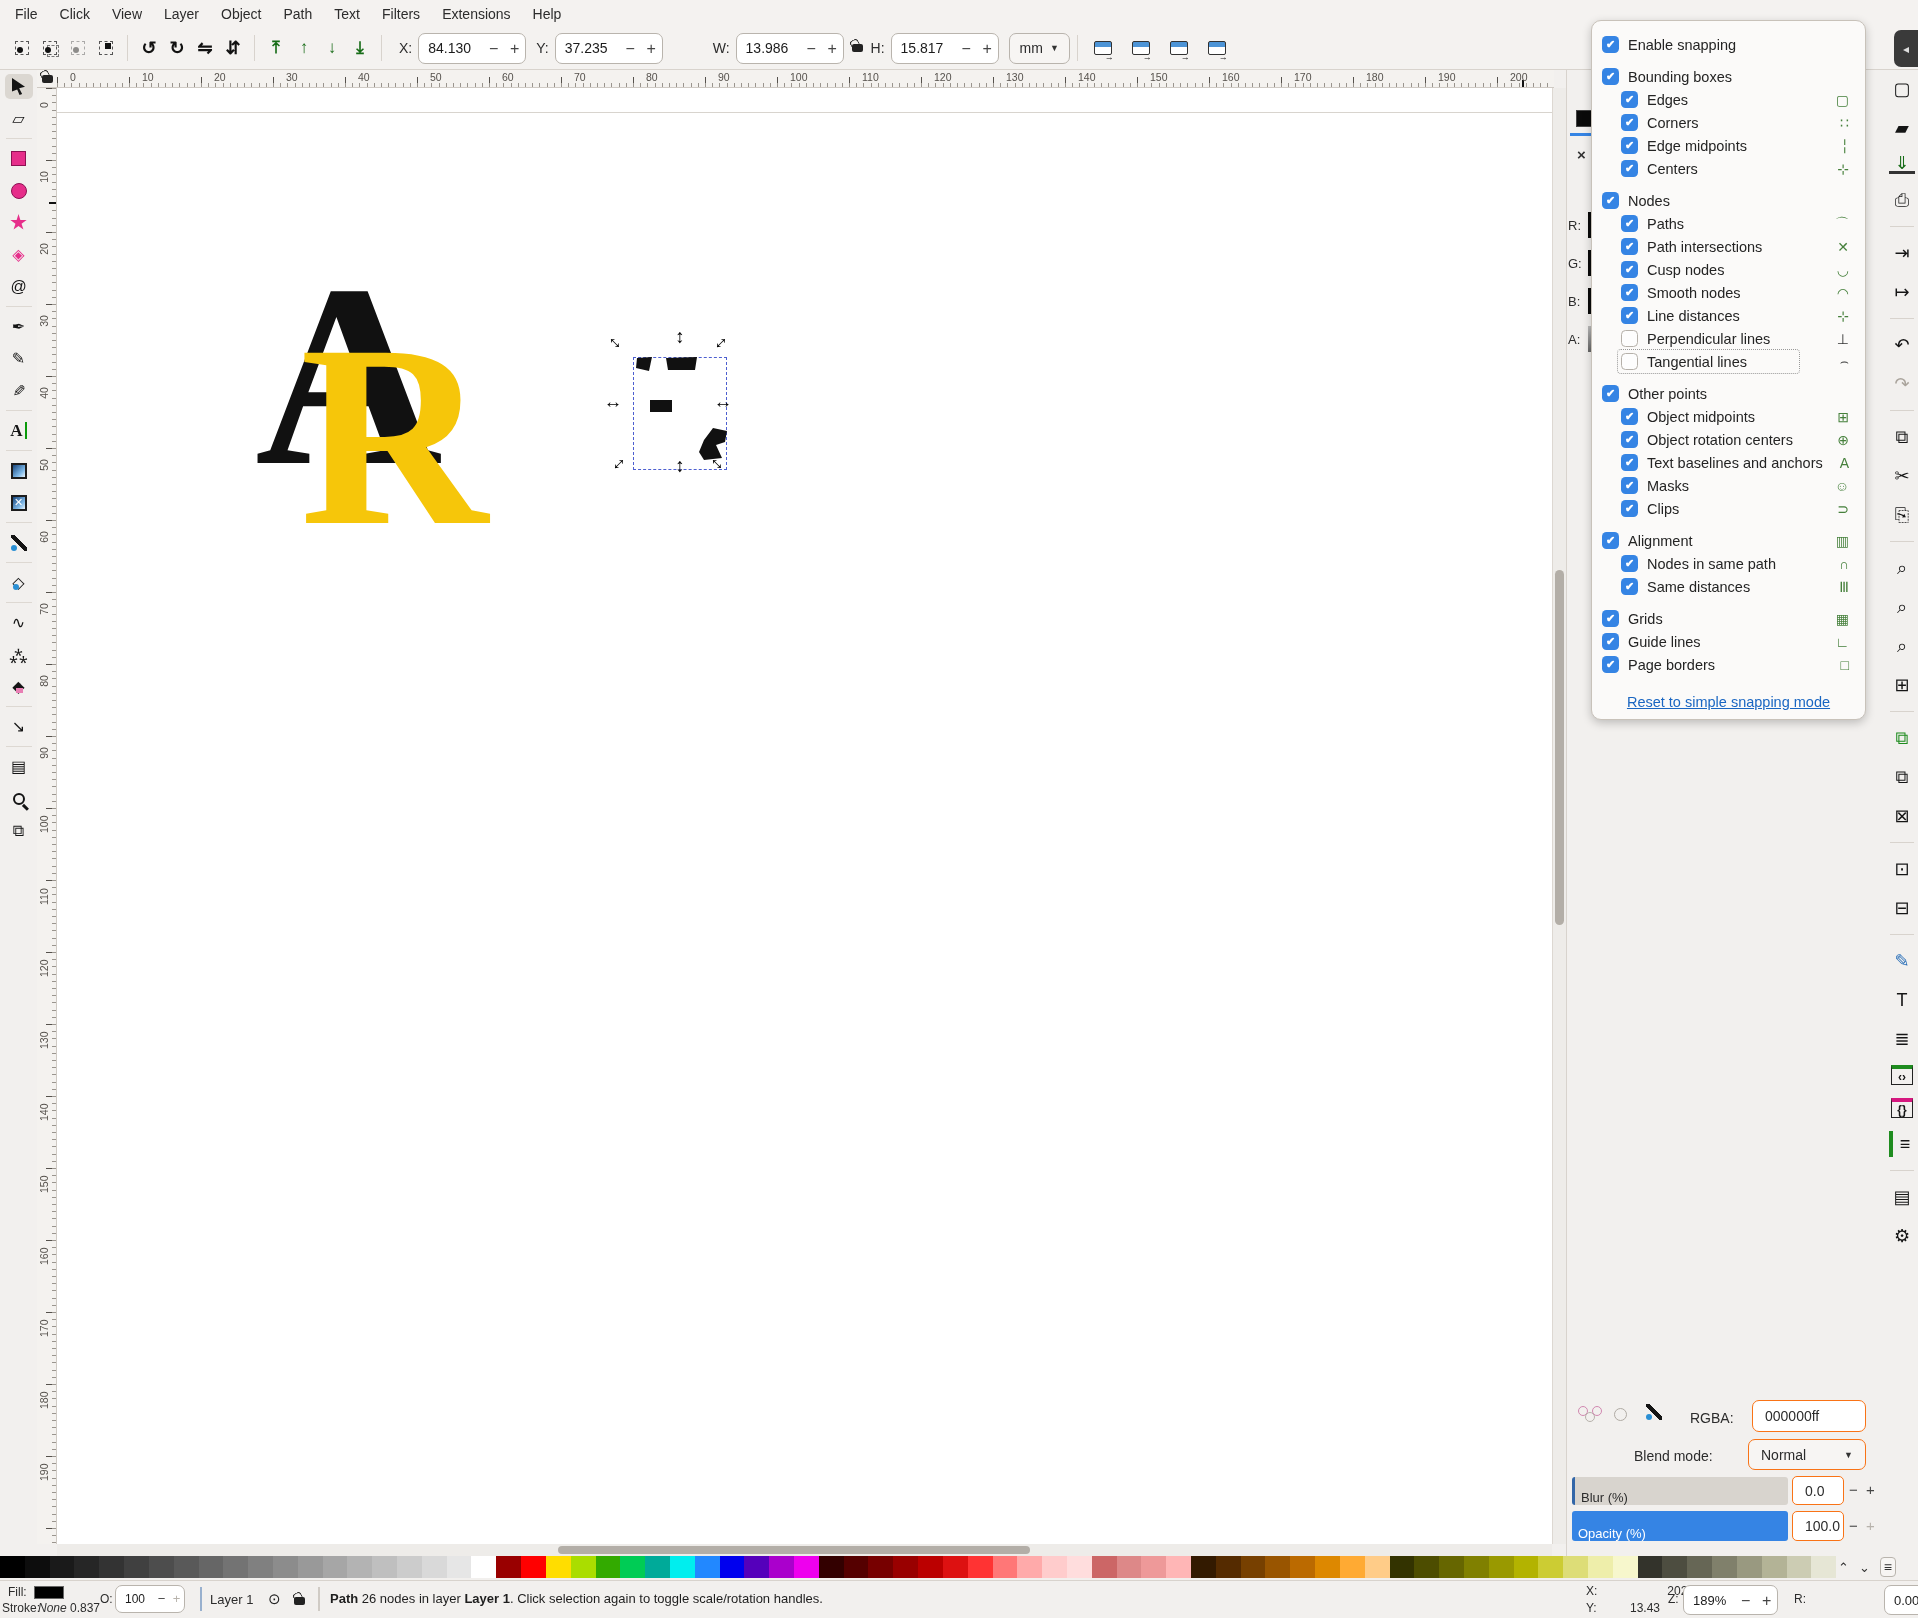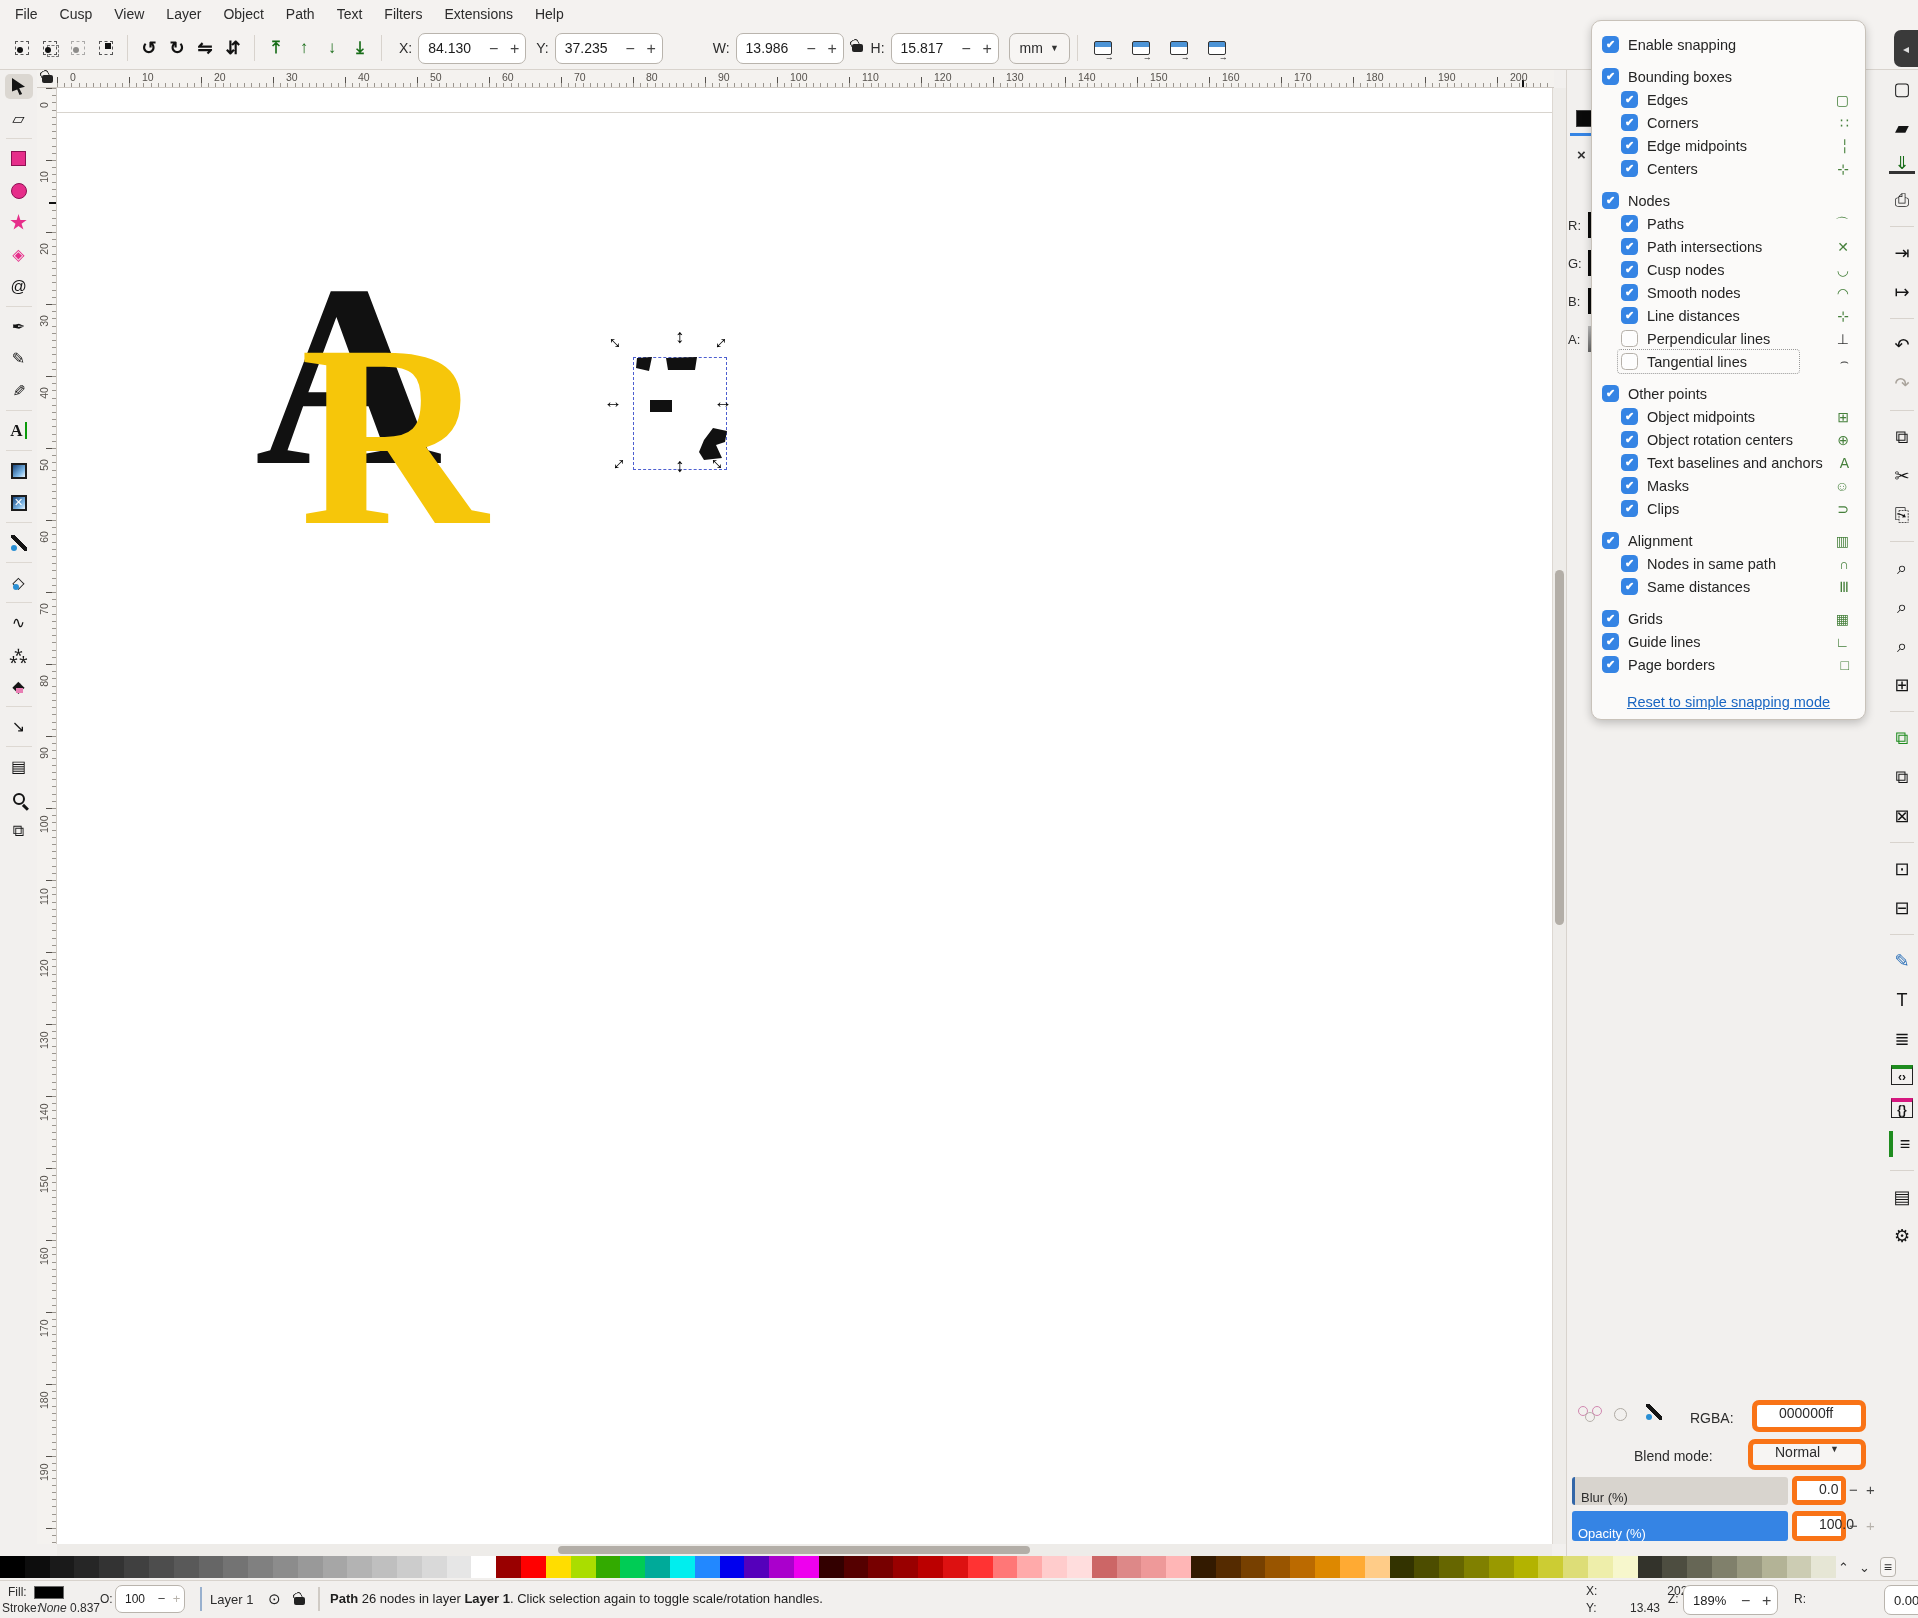--- a/index.html
+++ b/index.html
@@ -85,21 +85,21 @@
   .c-save { color:#166b16; border-bottom:3px solid #333; line-height:14px; height:20px !important; }
   .c-muted { color:#aaa49c; }
   .c-green { color:#1f8c1f; }
   .c-blue { color:#2a6fb8; }
   .c-xml, .c-find { font-size:12px; font-weight:bold; border:1.5px solid #222; width:22px; height:20px; border-top:4px solid #1f8c1f; }
   .c-find { border-top-color:#d6187f; }
   .c-align { border-left:4px solid #1f8c1f; padding-left:2px; }
 
   
   .br-label { position:absolute; font-size:14px; color:#2c2c2c; }
-  .br-field { position:absolute; background:#fff; border:5px solid #f97316; border-radius:7px; display:flex; align-items:flex-start; padding:0 22px; font-size:14px; }
+  .br-field { position:absolute; background:#fff; border:1px solid #f97316; border-radius:7px; display:flex; align-items:center; padding:0 12px; font-size:14px; }
   #blend-dd { justify-content:space-between; background:#f7f5f3; }
   .slider { position:absolute; border-radius:3px; display:flex; align-items:flex-end; font-size:13px; }
   #blur-bar { background:#d8d4ce; color:#2c2c2c; border-left:3px solid #3266a8; }
   #opacity-bar { background:#3584e4; color:#fff; }
   .mini-btn { position:absolute; font-size:15px; color:#444; }
   .mini-btn.dim { color:#b7b2ab; }
   #picker-wheel { position:absolute; left:1578px; top:1406px; width:24px; height:18px; }
   #picker-wheel i { position:absolute; width:10px; height:10px; border:1.5px solid #d188b0; border-radius:50%; }
   #picker-wheel i:nth-child(2){ left:7px; top:6px; border-color:#b7b2ab; }
   #picker-wheel i:nth-child(3){ left:14px; top:0; border-color:#d188b0; }
@@ -158,21 +158,21 @@
   .padlock::before { content:''; position:absolute; top:-5px; left:1.5px; width:7px; height:6px; border:1.8px solid #222; border-bottom:none; border-radius:4px 4px 0 0; }
   .padlock.open::before { transform:rotate(-28deg) translate(-3px,-1px); }
   .eye { font-size:15px; color:#222; }
   .msg b { font-weight:bold; }
 </style>
 </head>
 <body>
 
 <div id="menubar">
     <span class="menu-item">File</span>
-    <span class="menu-item">Cusp</span>
+    <span class="menu-item">Click</span>
     <span class="menu-item">View</span>
     <span class="menu-item">Layer</span>
     <span class="menu-item">Object</span>
     <span class="menu-item">Path</span>
     <span class="menu-item">Text</span>
     <span class="menu-item">Filters</span>
     <span class="menu-item">Extensions</span>
     <span class="menu-item">Help</span>
   </div>
 

